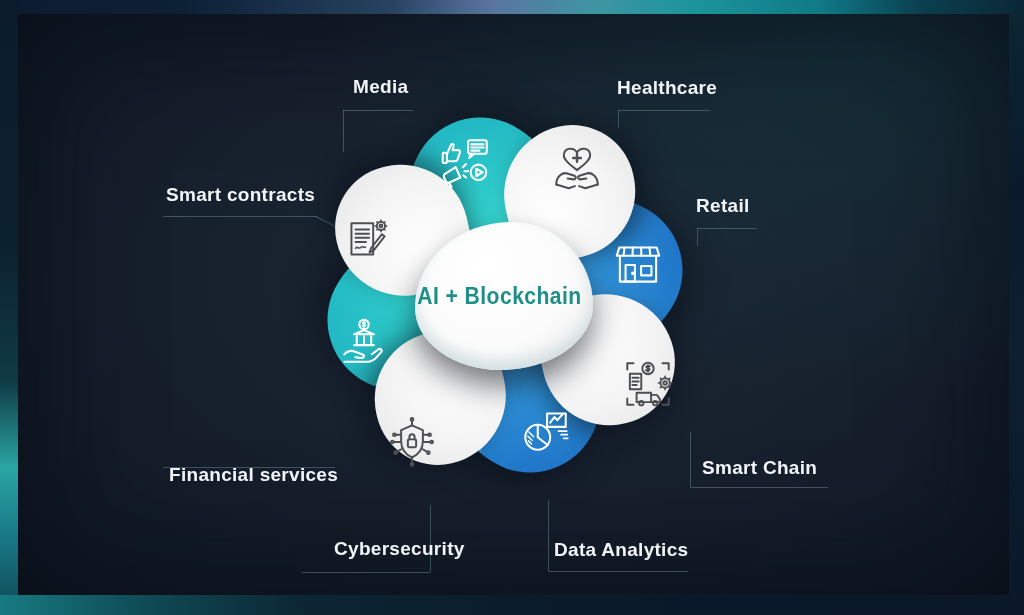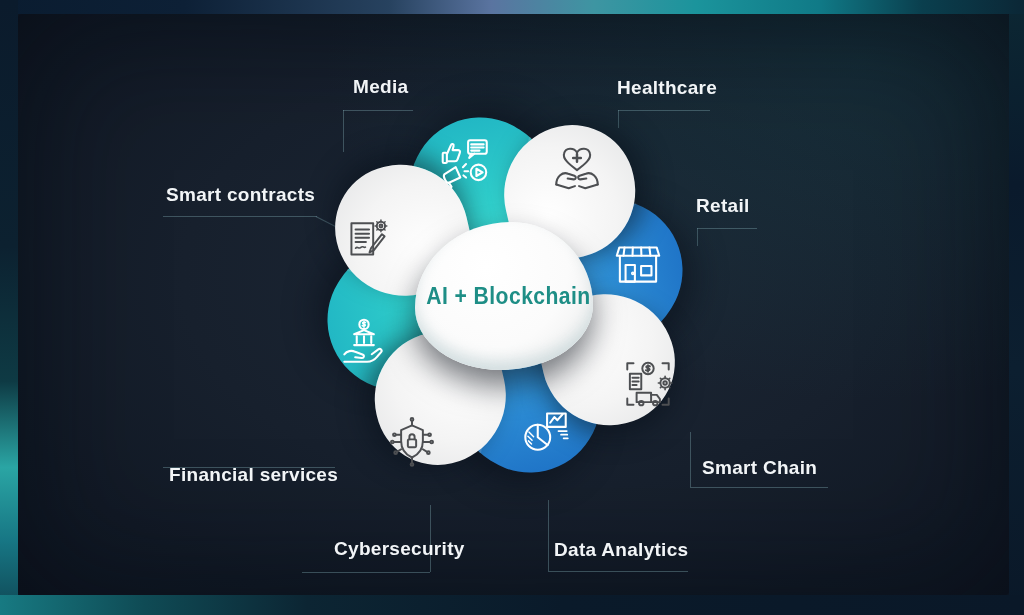--- a/index.html
+++ b/index.html
@@ -32,21 +32,21 @@
   .petal.white{width:132px;height:132px;z-index:3;
     background:radial-gradient(circle at 35% 30%,#ffffff 0%,#f4f4f4 55%,#e3e4e5 100%);
     box-shadow:0 12px 24px rgba(8,15,26,.5);}
   .sep{position:absolute;left:230px;top:229px;width:160px;height:2px;z-index:2;
     transform-origin:0 50%;
     background:linear-gradient(90deg,rgba(255,255,255,.95) 0%,rgba(255,255,255,.55) 70%,rgba(255,255,255,.15) 100%);}
   .center-blob{position:absolute;left:140px;top:157px;width:178px;height:148px;z-index:5;
     border-radius:54% 46% 52% 48% / 58% 56% 44% 42%;
     background:radial-gradient(circle at 40% 30%,#ffffff 0%,#fbfbfb 55%,#e9eaea 100%);
     box-shadow:0 16px 30px rgba(7,13,22,.55), inset 0 -9px 14px rgba(170,195,200,.45);
-    display:flex;align-items:center;justify-content:flex-start;}
+    display:flex;align-items:center;justify-content:flex-end;}
   .center-blob span{display:inline-block;transform:scaleX(.88);
     font-size:24px;font-weight:700;letter-spacing:.5px;color:#1e8e86;white-space:nowrap;}
   .icon{position:absolute;z-index:4;width:58px;height:58px;}
   .icon svg{width:100%;height:100%;}
   .icon.light{color:#ffffff;}
   .icon.dark{color:#4d4f52;}
   
   .lbl{position:absolute;color:#f2f5f7;font-weight:700;font-size:19px;letter-spacing:.3px;white-space:nowrap;z-index:6;}
   
   .ln{position:absolute;background:rgba(128,172,178,.38);z-index:0;}

